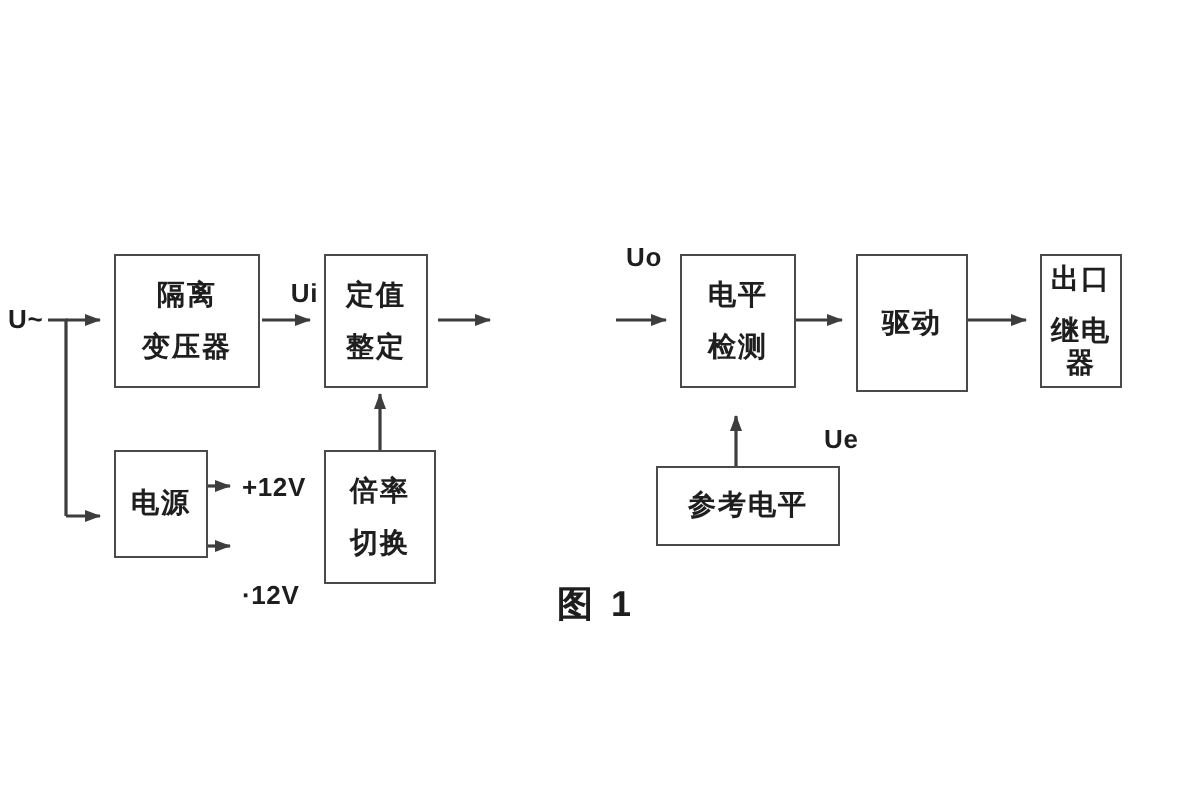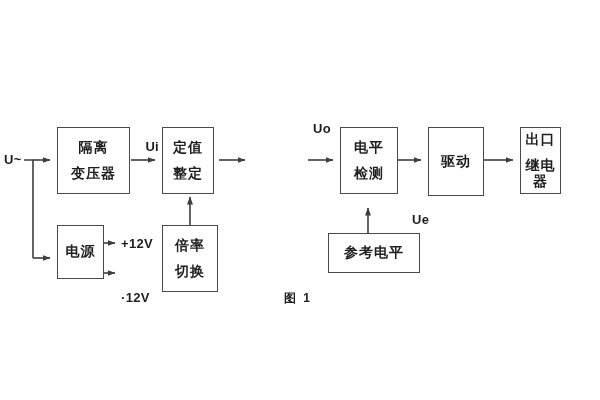--- a/index.html
+++ b/index.html
@@ -30,21 +30,21 @@
   }
   .siglabel{
     position:absolute;
     font-size:13px;
     font-weight:700;
     letter-spacing:0.3px;
     white-space:nowrap;
   }
   .caption{
     position:absolute;
-    font-size:12px;
+    font-size:18px;
     font-weight:600;
     letter-spacing:2px;
     text-align:center;
   }
 </style>
 </head>
 <body>
 
 <div id="canvas">
 

